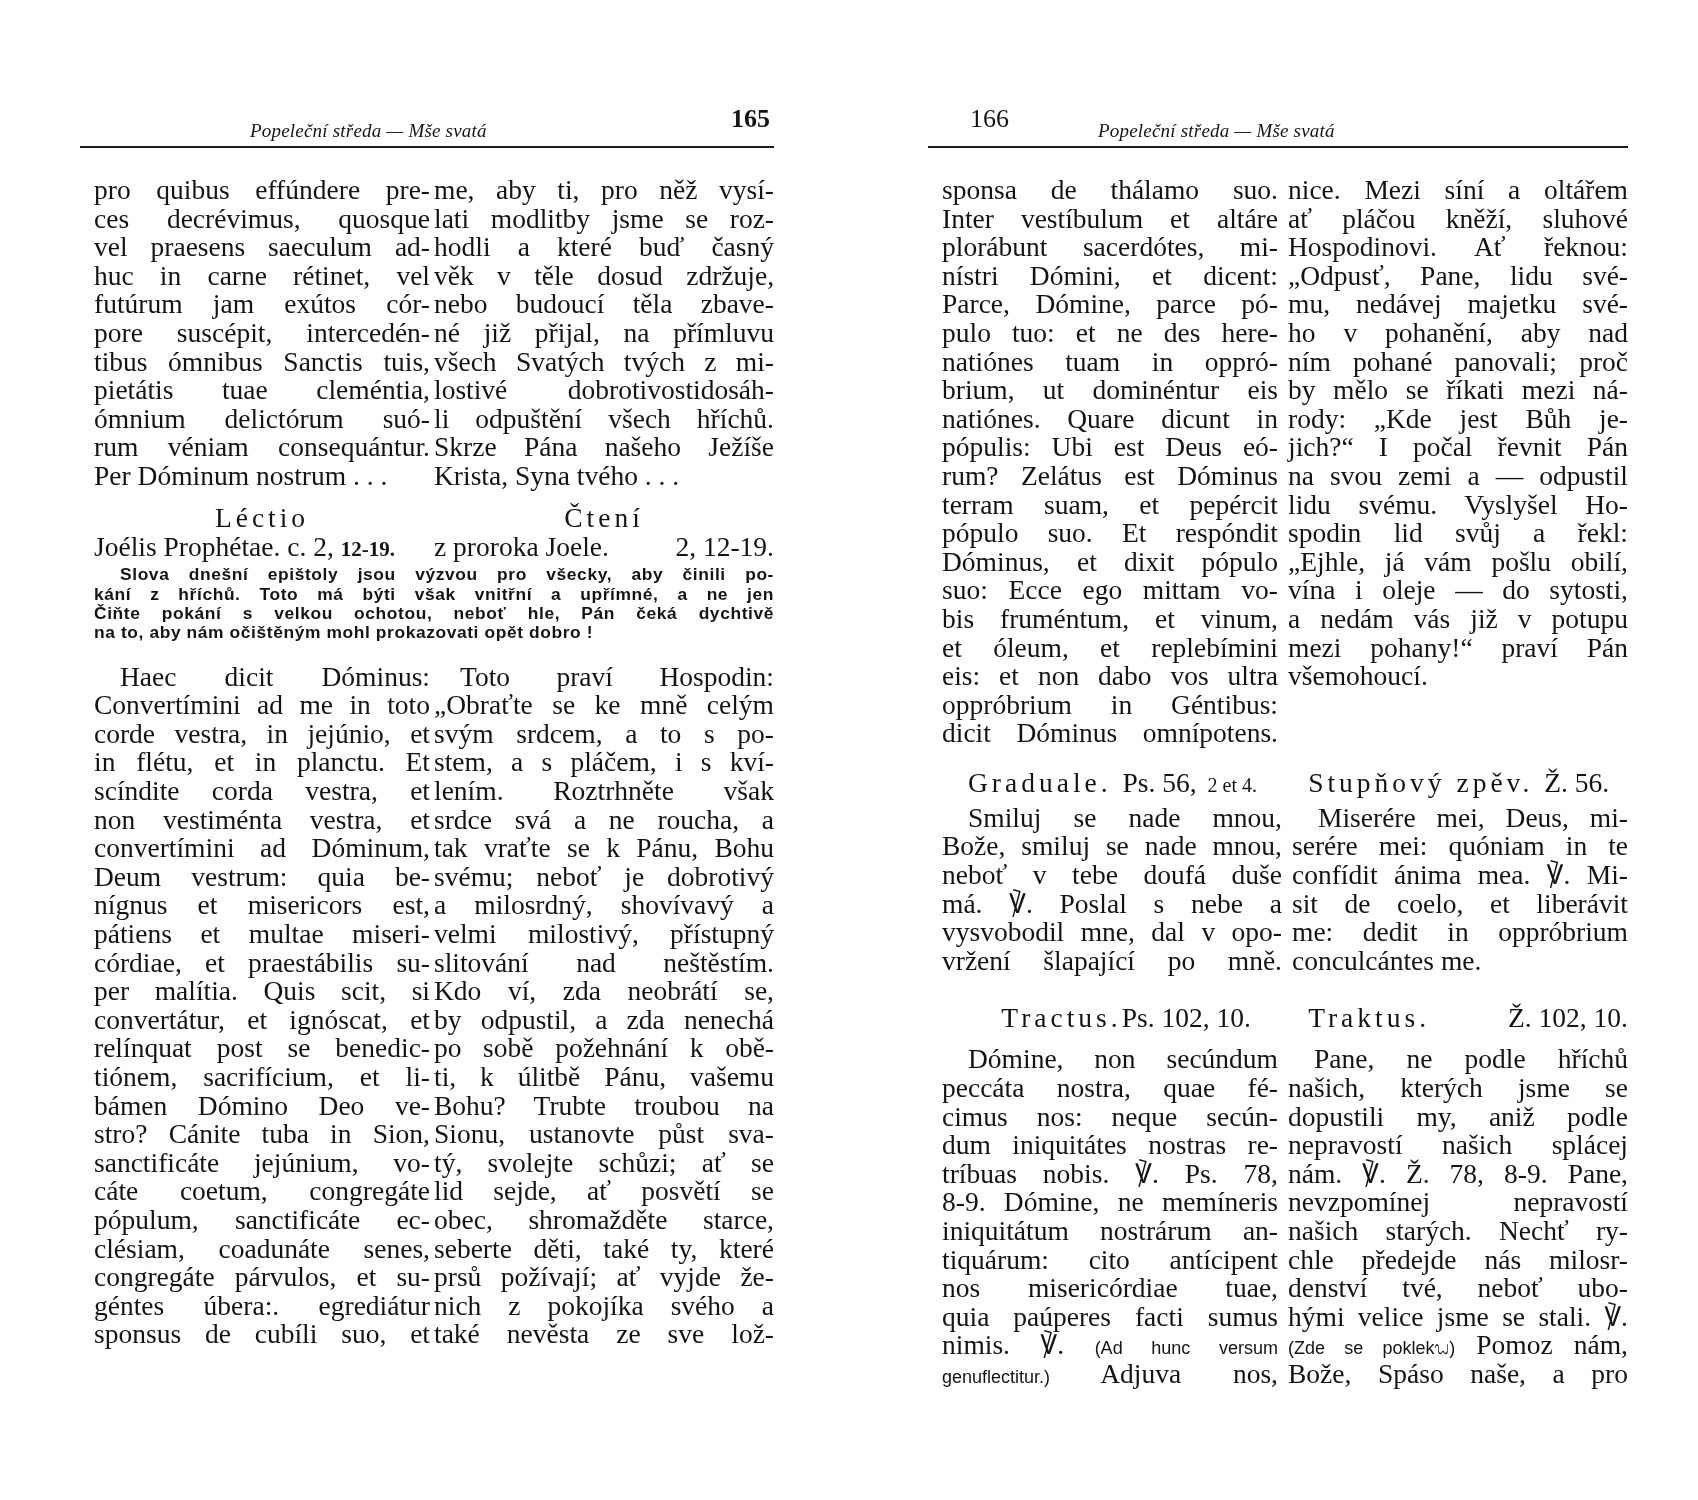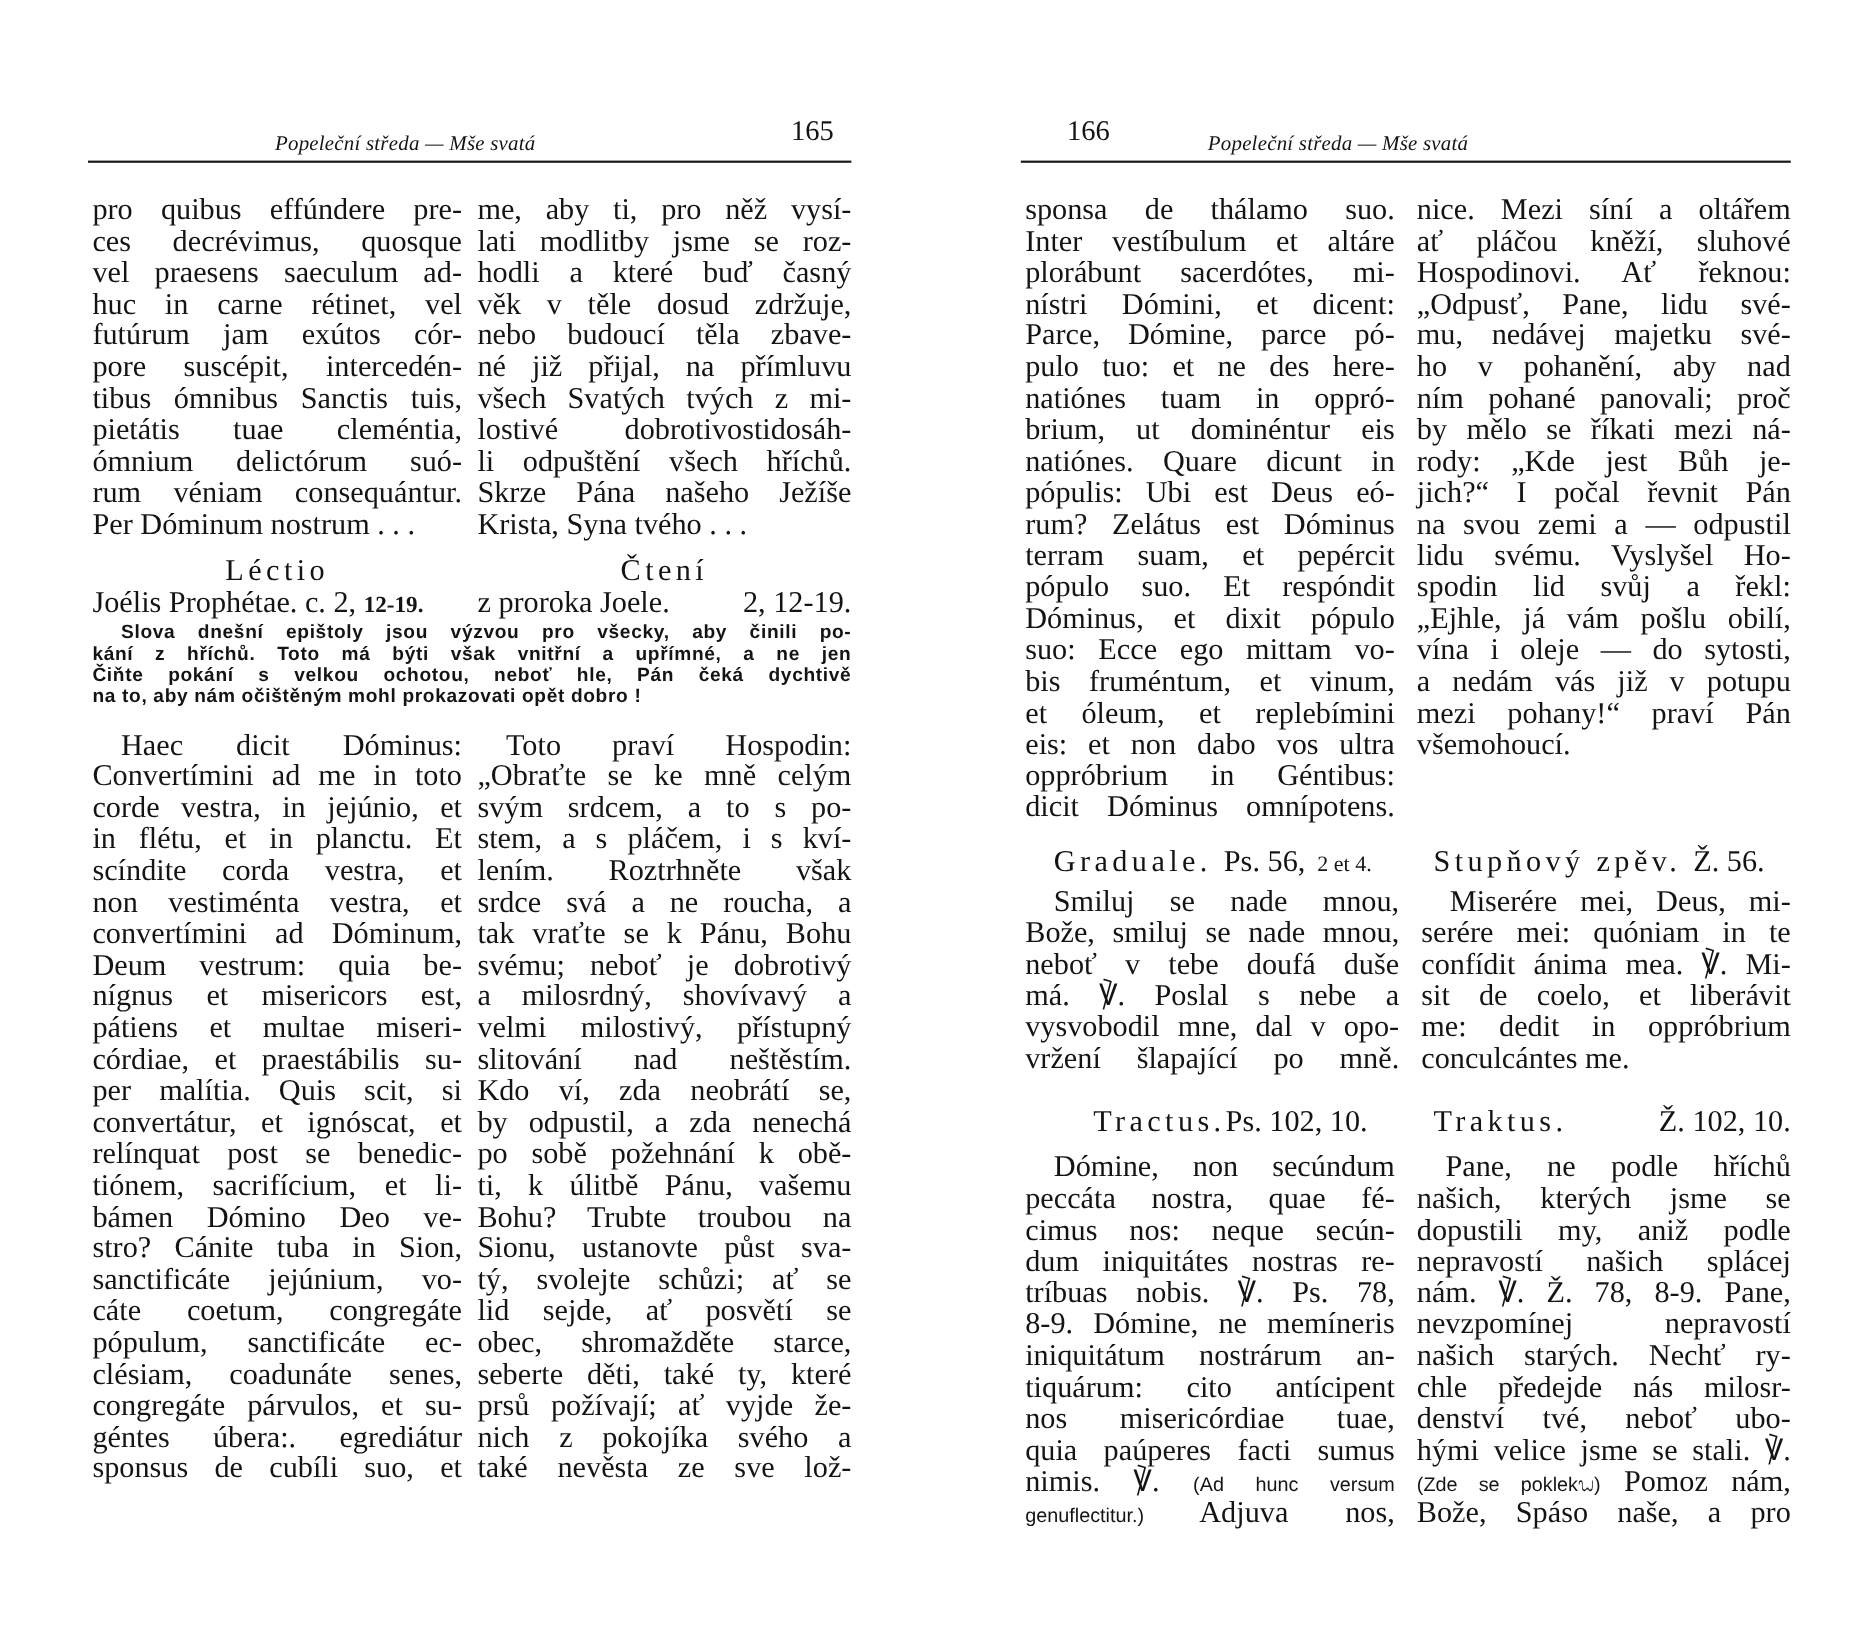--- a/index.html
+++ b/index.html
@@ -5,25 +5,25 @@
     html, body { margin: 0; padding: 0; background: #ffffff; }
     body { width: 1698px; height: 1500px; position: relative; overflow: hidden;
            font-family: "Liberation Serif", "DejaVu Serif", serif; color: #141414; }
     .page { position: absolute; top: 0; }
     #page-left { left: 80px; width: 694px; }
     #page-right { left: 928px; width: 700px; }
     .running-head { position: absolute; top: 104px; left: 0; right: 0; height: 36px; }
     .running-title { position: absolute; top: 16px; font-style: italic; font-size: 19px; letter-spacing: 0.2px; white-space: nowrap; }
     .page-number { position: absolute; top: 0; font-size: 26px; }
     #page-left .running-title { left: 170px; }
-    #page-left .page-number { right: 16px; }
+    #page-left .page-number { right: 4px; font-weight: bold; }
     #page-right .page-number { left: 18px; margin-left: 24px; }
     #page-right .running-title { left: 170px; }
     .head-rule { position: absolute; top: 146px; left: 0; right: 0; height: 2px; background: #1a1a1a; }
-    .body { position: absolute; top: 176px; left: 4px; right: 0; }
+    .body { position: absolute; top: 176px; left: 14px; right: 0; }
     .row { display: flex; justify-content: space-between; }
     .col { width: 338px; }
     .col-lat { width: 336px; }
     .col-cz { width: 340px; }
     .line { font-size: 27.5px; line-height: 28.6px; white-space: nowrap; text-align: justify; text-align-last: justify; height: 28.6px; overflow: visible; }
     .line.last { text-align-last: left; }
     .line.indent { padding-left: 26px; }
     .section-head { font-size: 27.5px; line-height: 30px; letter-spacing: 4px; white-space: nowrap; }
     .section-head .ref { letter-spacing: 0; }
     .section-head .small { font-size: 20px; letter-spacing: 0; }

